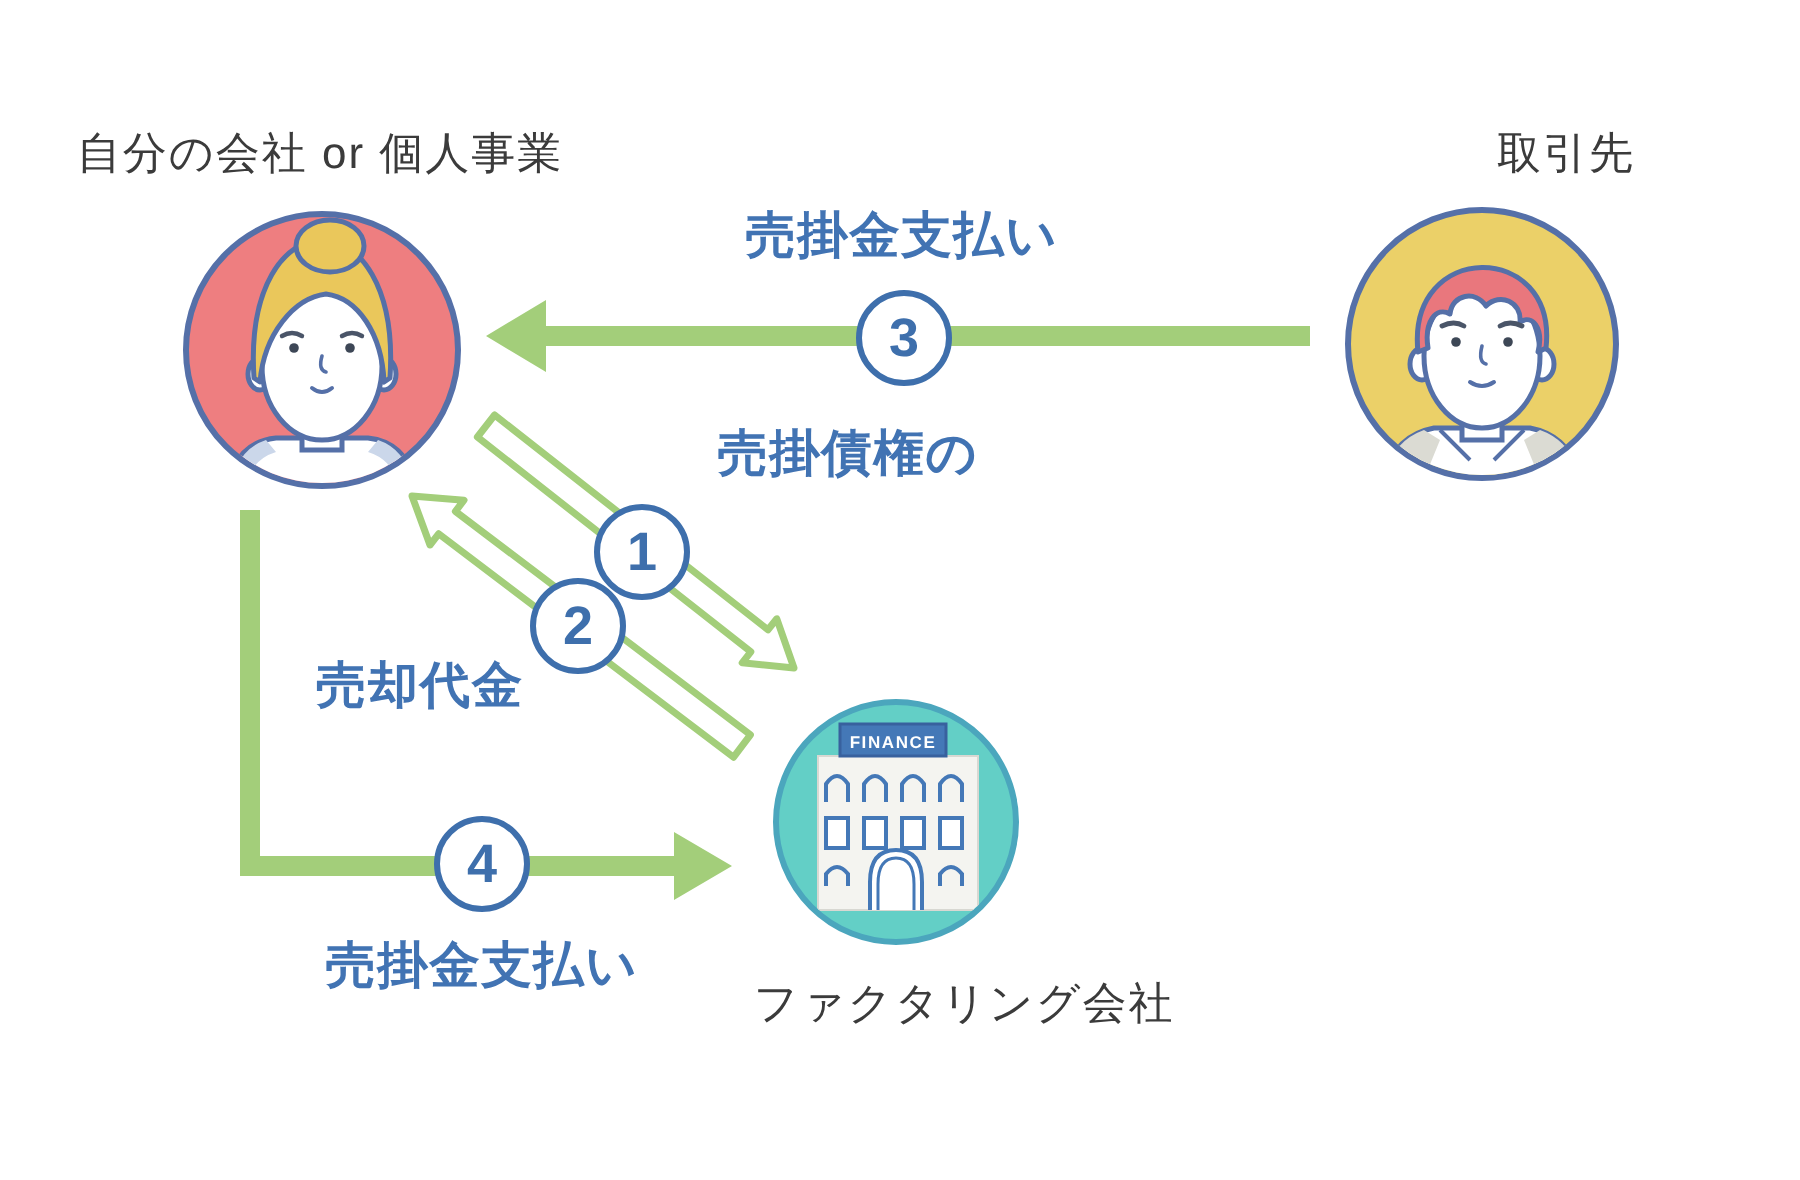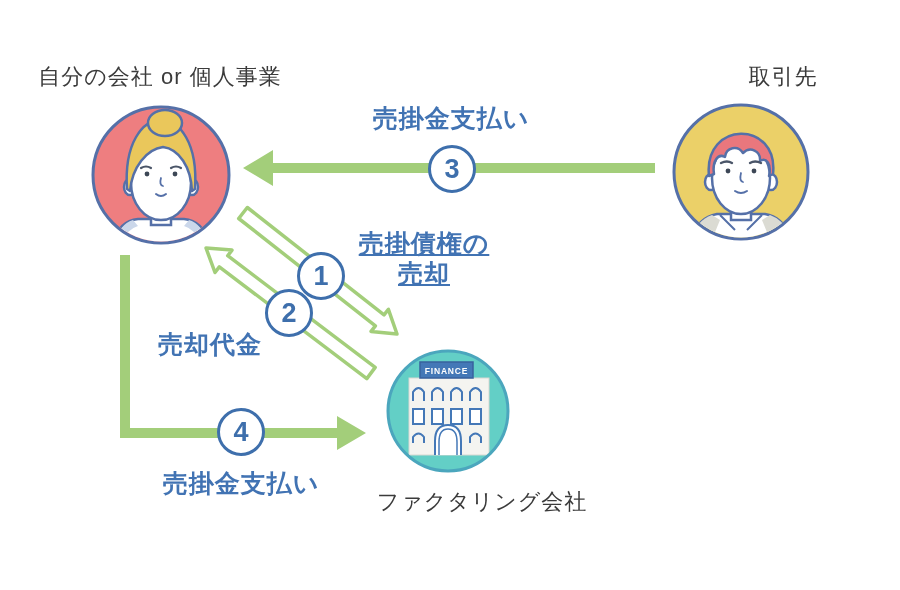--- a/index.html
+++ b/index.html
@@ -34,21 +34,20 @@
     letter-spacing:1px;
     white-space:nowrap;
   }
   .flow-label{
     position:absolute;
     transform:translateX(-50%);
     color:var(--label-blue);
     font-size:25px;
     font-weight:600;
     line-height:30px;
-    text-align:center;
     letter-spacing:1px;
     white-space:nowrap;
   }
   .badge{
     position:absolute;
     width:42px;height:42px;
     transform:translate(-50%,-50%);
     background:#fff;
     border:3px solid var(--badge-blue);
     border-radius:50%;
@@ -157,26 +156,25 @@
       </g>
     </g>
   </svg>
 
   <div class="entity-label" style="left:160px;top:62px;">自分の会社 or 個人事業</div>
   <div class="entity-label" style="left:745px;top:62px;margin-left:38px;">取引先</div>
   <div class="entity-label" style="left:482px;top:487px;">ファクタリング会社</div>
 
   <div class="flow-label" style="left:451px;top:103px;">売掛金支払い</div>
 
-  <div class="flow-label" style="left:424px;top:228px;text-decoration:underline;">
+  <div class="flow-label" style="left:424px;top:212px;">
     <div>売掛債権の</div>
-    <div>売却</div>
   </div>
 
-  <div class="flow-label" style="left:210px;top:329px;">
+  <div class="flow-label" style="left:210px;top:329px;font-family:Liberation Serif, serif;">
     <div>売却代金</div>
   </div>
 
   <div class="flow-label" style="left:241px;top:468px;">
     <div>売掛金支払い</div>
   </div>
 
   <div class="badge" style="left:321px;top:276px;">1</div>
   <div class="badge" style="left:289px;top:313px;">2</div>
   <div class="badge" style="left:452px;top:169px;">3</div>

